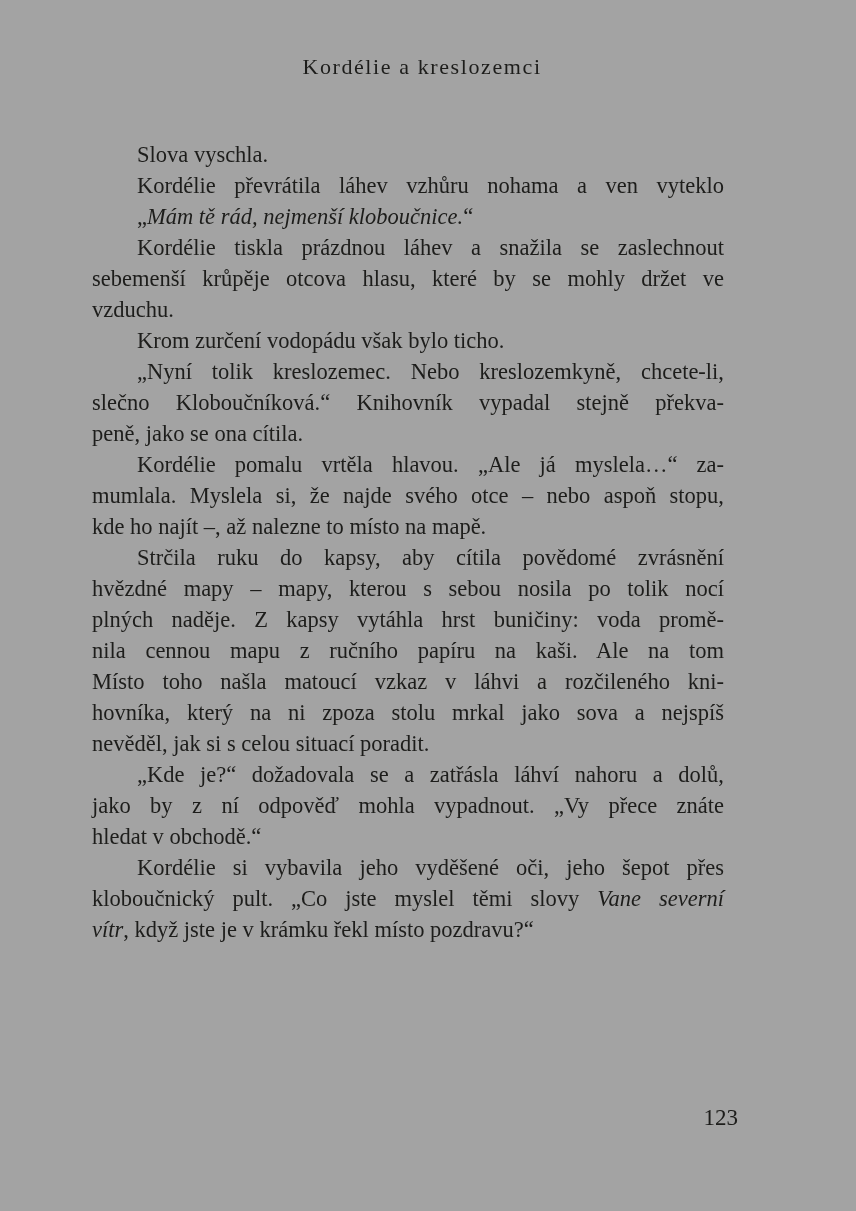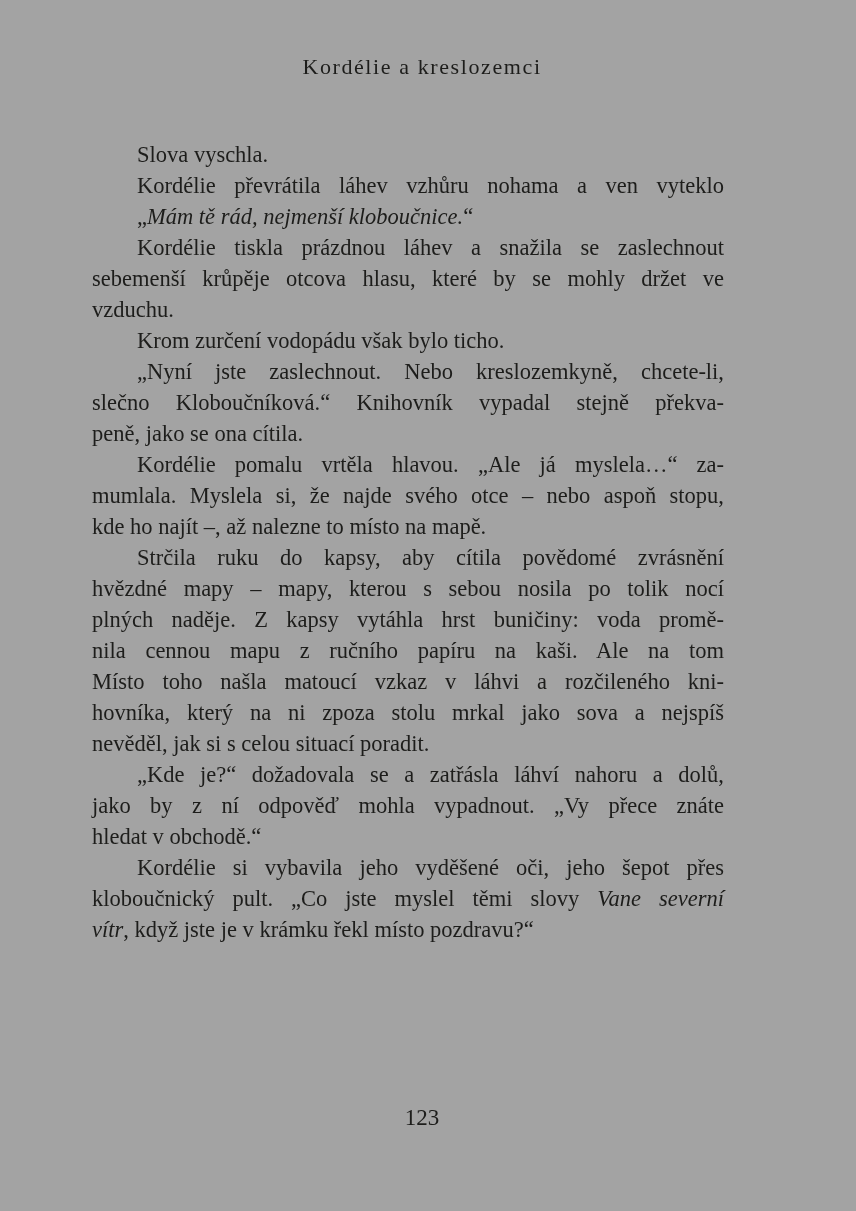--- a/index.html
+++ b/index.html
@@ -45,39 +45,39 @@
   }
   .it {
     font-style: italic;
     margin-top: 18px;
   }
   .folio {
     position: absolute;
     left: 106px;
     top: 1105px;
     width: 632px;
-    text-align: center;
+    text-align: right;
     font-size: 23px;
   }
 </style>
 </head>
 <body>
 
 <div class="page">
   <div class="running-head">Kordélie a kreslozemci</div>
 
   <div class="body-text">
       <div class="line indent"><span>Slova vyschla.</span></div>
       <div class="line indent just"><span>Kordélie převrátila láhev vzhůru nohama a ven vyteklo</span></div>
       <div class="line indent"><span>„</span><span class="it">Mám tě rád, nejmenší kloboučnice.</span><span>“</span></div>
       <div class="line indent just"><span>Kordélie tiskla prázdnou láhev a snažila se zaslechnout</span></div>
       <div class="line just"><span>sebemenší krůpěje otcova hlasu, které by se mohly držet ve</span></div>
       <div class="line"><span>vzduchu.</span></div>
       <div class="line indent"><span>Krom zurčení vodopádu však bylo ticho.</span></div>
-      <div class="line indent just"><span>„Nyní jste zaslechnout. Nebo kreslozemkyně, chcete-li,</span></div>
+      <div class="line indent just"><span>„Nyní tolik kreslozemec. Nebo kreslozemkyně, chcete-li,</span></div>
       <div class="line just"><span>slečno Kloboučníková.“ Knihovník vypadal stejně překva-</span></div>
       <div class="line"><span>peně, jako se ona cítila.</span></div>
       <div class="line indent just"><span>Kordélie pomalu vrtěla hlavou. „Ale já myslela…“ za-</span></div>
       <div class="line just"><span>mumlala. Myslela si, že najde svého otce – nebo aspoň stopu,</span></div>
       <div class="line"><span>kde ho najít –, až nalezne to místo na mapě.</span></div>
       <div class="line indent just"><span>Strčila ruku do kapsy, aby cítila povědomé zvrásnění</span></div>
       <div class="line just"><span>hvězdné mapy – mapy, kterou s sebou nosila po tolik nocí</span></div>
       <div class="line just"><span>plných naděje. Z kapsy vytáhla hrst buničiny: voda promě-</span></div>
       <div class="line just"><span>nila cennou mapu z ručního papíru na kaši. Ale na tom</span></div>
       <div class="line just"><span>Místo toho našla matoucí vzkaz v láhvi a rozčileného kni-</span></div>

